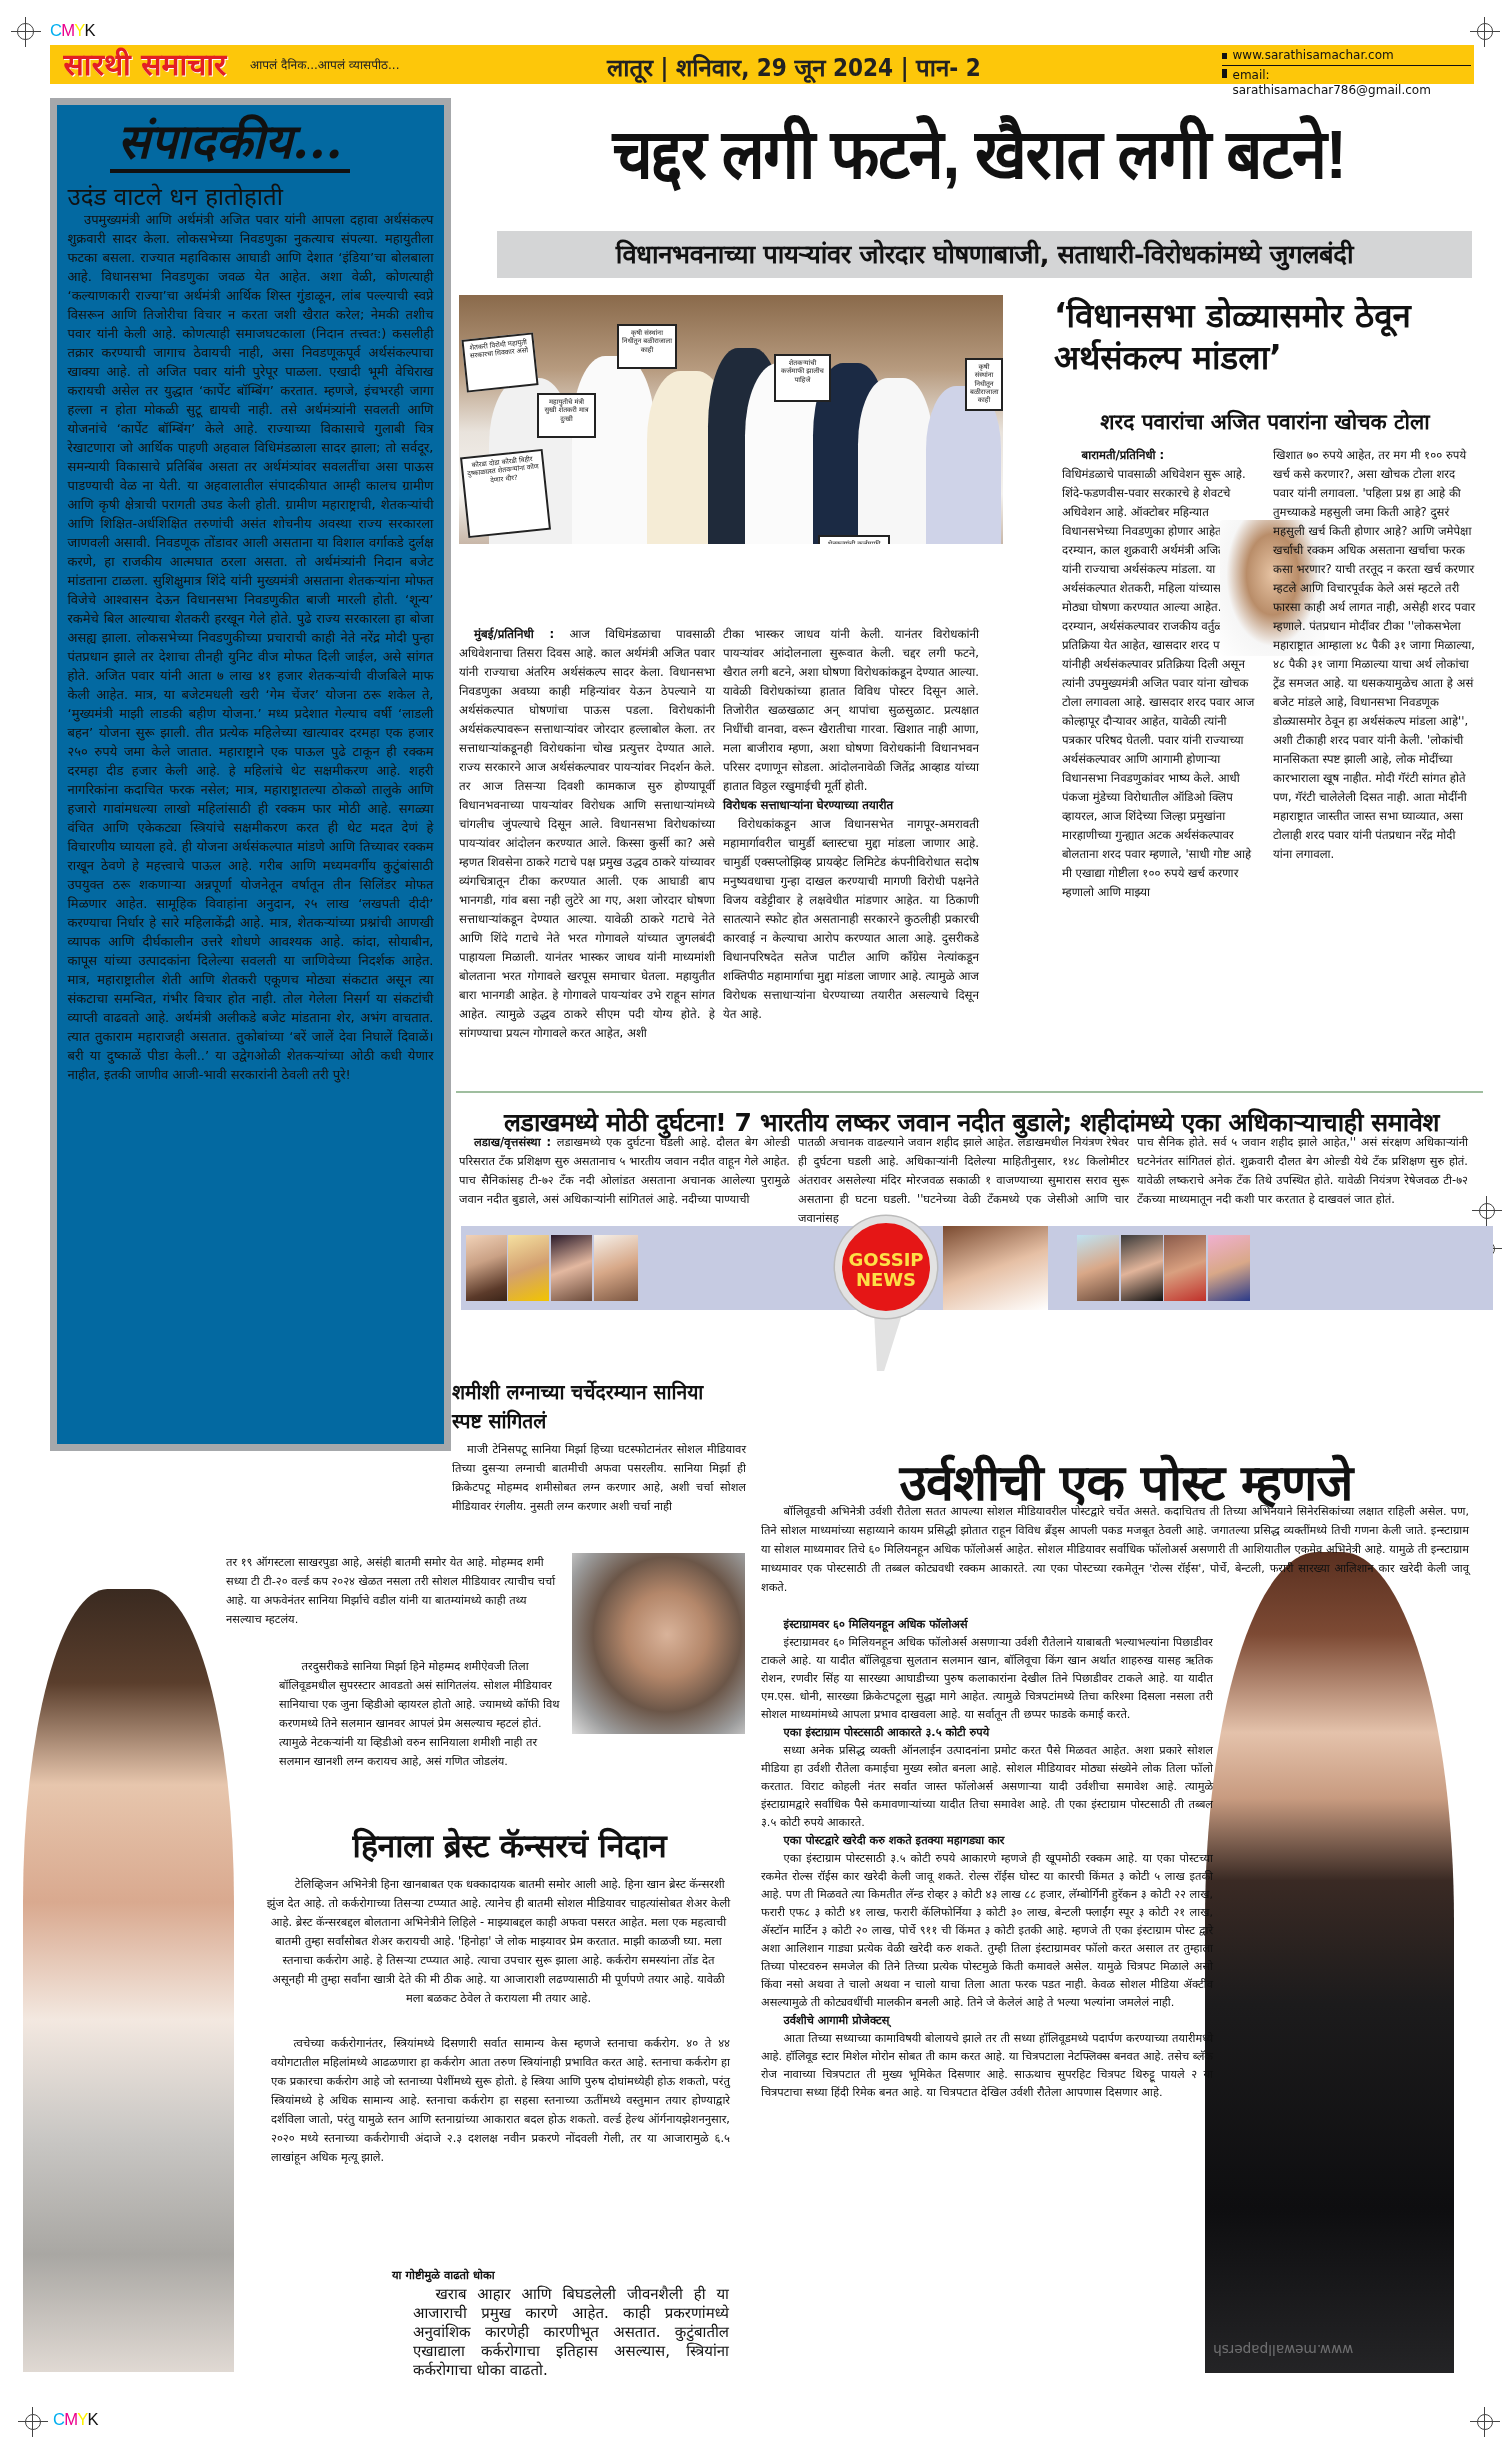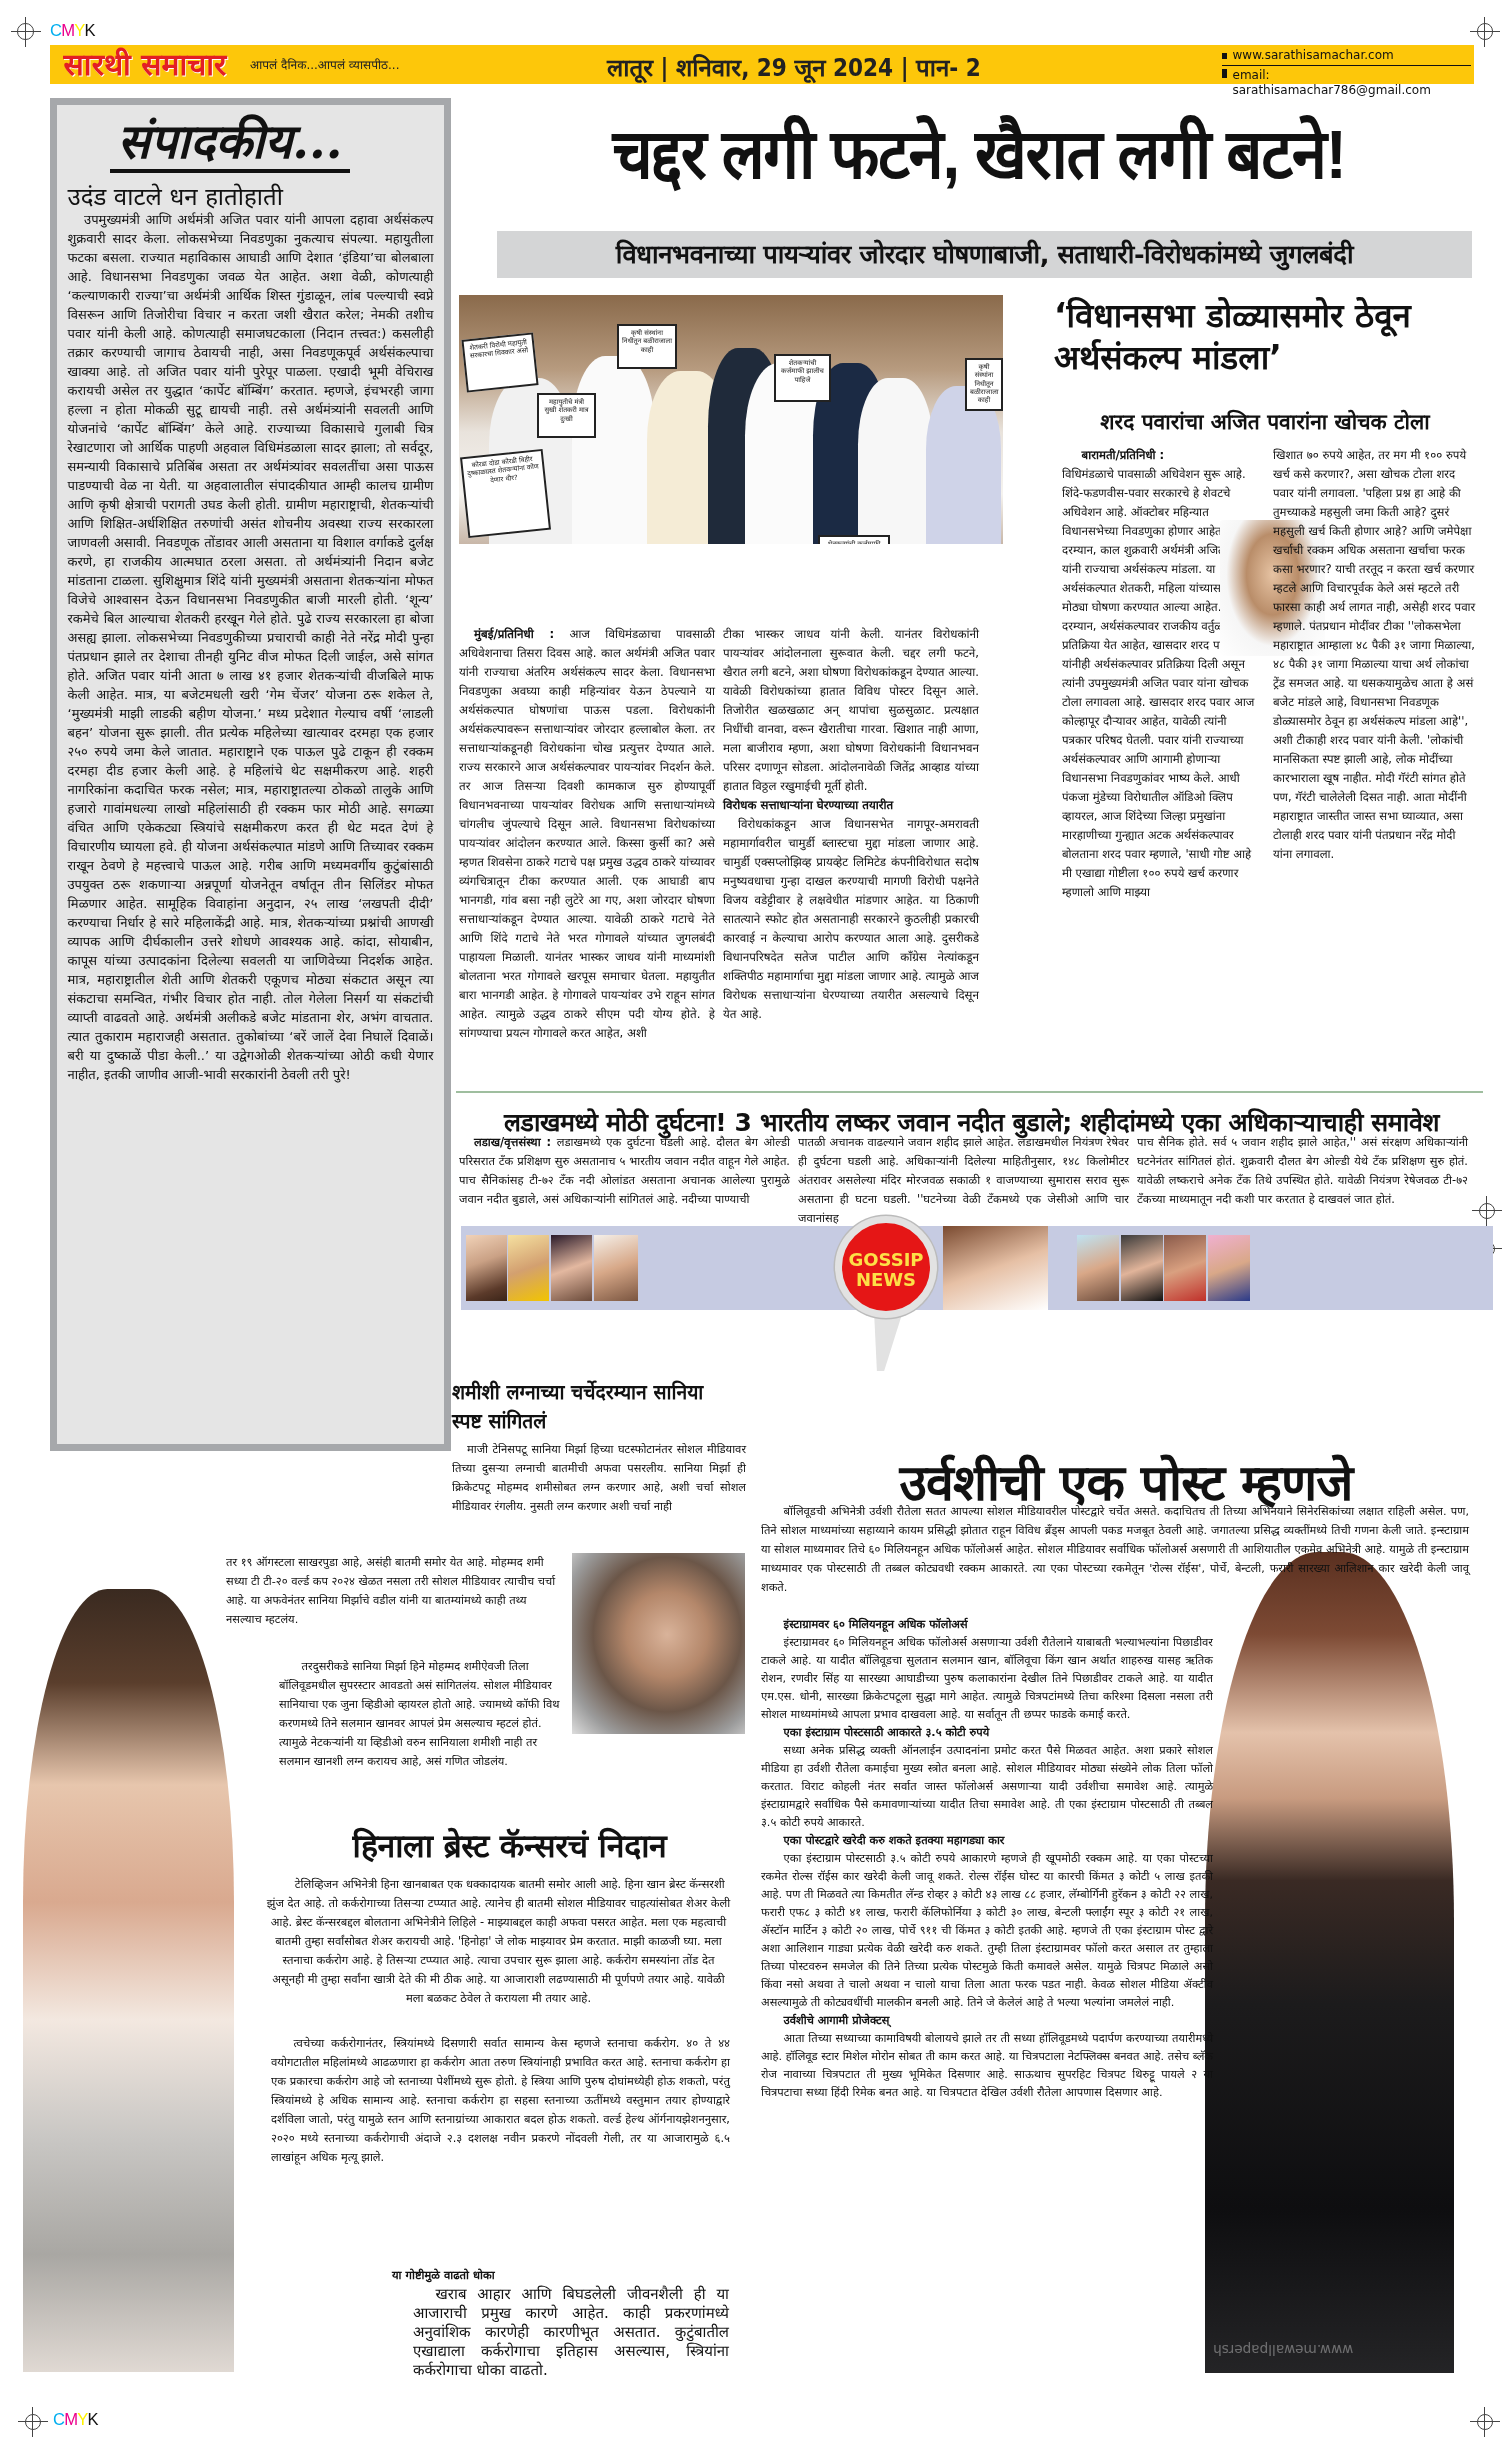--- a/index.html
+++ b/index.html
@@ -13,21 +13,21 @@
 .cmyk{font-family:"Liberation Sans",sans-serif;font-size:16.6px;font-stretch:condensed;letter-spacing:-0.8px}
 .c{color:#00aeef}.m{color:#ec008c}.y{color:#fff200}.k{color:#111}
 .masthead{left:50px;top:45px;width:1424px;height:39px;background:#fdc70a}
 .brand{position:absolute;left:13.6px;top:0;font-family:"DejaVu Serif",serif;font-weight:bold;font-size:30px;color:#e31e24;line-height:39px;text-shadow:0.8px 0.8px 0 #fff}
 .tagline{position:absolute;left:200px;top:10.5px;font-size:12px;color:#222}
 .dateline{position:absolute;left:557px;top:4.5px;font-size:24px;font-weight:bold;color:#222;font-stretch:condensed}
 .contact{position:absolute;right:3px;top:3px;width:249px;font-size:12px;color:#111}
 .contact div{padding-left:10.5px;position:relative;line-height:15px}
 .contact div::before{content:"";position:absolute;left:0;top:4.5px;width:4.5px;height:6px;background:#111}
 .contact .rule{height:1.5px;background:#111;margin:1.5px 0}
-.editbox{left:50px;top:98px;width:401px;height:1353px;background:#e5e5e5;border:7.5px solid #a6a8ab}
+.editbox{left:50px;top:98px;width:401px;height:1353px;background:#0369a1;border:7.5px solid #a6a8ab}
 .edit-title{position:absolute;left:53px;top:7.5px;font-family:"DejaVu Serif",serif;font-style:italic;font-weight:bold;font-size:48px;border-bottom:4.5px solid #111;padding:0 7.5px 0 7.5px;line-height:56px}
 .edit-head{position:absolute;left:10.5px;top:74px;font-size:24px;font-weight:normal}
 .edit-body{position:absolute;left:10.5px;top:105px;right:10.5px;font-size:13px;line-height:19px;text-align:justify;text-indent:16.6px}
 .headline{left:512px;top:113px;width:934px;text-align:center;font-family:"Liberation Sans",sans-serif;font-weight:bold;font-size:69px;line-height:83px;letter-spacing:-1.5px;transform:scaleX(.92);transform-origin:center}
 .subdeck{left:497px;top:231px;width:975px;height:47px;background:#d4d5d6;font-size:25.6px;font-weight:bold;line-height:47px;text-align:center;letter-spacing:-0.4px}
 .photo-protest{left:459px;top:295px;width:544px;height:249px;background:linear-gradient(180deg,#8a6a4b 0%,#b79b7f 30%,#e9e3dc 55%,#f5f3ef 80%,#c8b7a8 100%);overflow:hidden}
 .placard{position:absolute;background:#fff;border:2.3px solid #222;font-size:6.8px;text-align:center;padding:3px;color:#222;line-height:8.3px}
 .person{position:absolute;bottom:0;border-radius:40% 40% 0 0}
 .sidehead{left:1054px;top:295px;width:422px;font-size:33px;font-weight:bold;line-height:42px;}
 .sidedeck{left:1054px;top:407px;width:422px;font-size:21px;font-weight:bold;text-align:center}
@@ -114,21 +114,21 @@
 <div class="abs sidedeck">शरद पवारांचा अजित पवारांना खोचक टोला</div>
 <div class="col" style="left:1062px;top:446px;width:196px;text-align:left;font-size:11.6px">
   <b style="display:block;padding-left:19.6px">बारामती/प्रतिनिधी :</b>
   <span>विधिमंडळाचे पावसाळी अधिवेशन सुरू आहे. शिंदे-फडणवीस-पवार सरकारचे हे शेवटचे अधिवेशन आहे. ऑक्टोबर महिन्यात विधानसभेच्या निवडणुका होणार आहेत, दरम्यान, काल शुक्रवारी अर्थमंत्री अजित पवार यांनी राज्याचा अर्थसंकल्प मांडला. या अर्थसंकल्पात शेतकरी, महिला यांच्यासाठी मोठ्या घोषणा करण्यात आल्या आहेत. दरम्यान, अर्थसंकल्पावर राजकीय वर्तुळातून प्रतिक्रिया येत आहेत, खासदार शरद पवार यांनीही अर्थसंकल्पावर प्रतिक्रिया दिली असून त्यांनी उपमुख्यमंत्री अजित पवार यांना खोचक टोला लगावला आहे. खासदार शरद पवार आज कोल्हापूर दौऱ्यावर आहेत, यावेळी त्यांनी पत्रकार परिषद घेतली. पवार यांनी राज्याच्या अर्थसंकल्पावर आणि आगामी होणाऱ्या विधानसभा निवडणुकांवर भाष्य केले. आधी पंकजा मुंडेच्या विरोधातील ऑडिओ क्लिप व्हायरल, आज शिंदेच्या जिल्हा प्रमुखांना मारहाणीच्या गुन्ह्यात अटक अर्थसंकल्पावर बोलताना शरद पवार म्हणाले, 'साधी गोष्ट आहे मी एखाद्या गोष्टीला १०० रुपये खर्च करणार म्हणालो आणि माझ्या</span>
 </div>
 <div class="abs pawar-photo"></div>
 <div class="col" style="left:1273px;top:446px;width:203px;text-align:left;font-size:11.6px">खिशात ७० रुपये आहेत, तर मग मी १०० रुपये खर्च कसे करणार?, असा खोचक टोला शरद पवार यांनी लगावला. 'पहिला प्रश्न हा आहे की तुमच्याकडे महसुली जमा किती आहे? दुसरं महसुली खर्च किती होणार आहे? आणि जमेपेक्षा खर्चाची रक्कम अधिक असताना खर्चाचा फरक कसा भरणार? याची तरतूद न करता खर्च करणार म्हटले आणि विचारपूर्वक केले असं म्हटले तरी फारसा काही अर्थ लागत नाही, असेही शरद पवार म्हणाले. पंतप्रधान मोदींवर टीका ''लोकसभेला महाराष्ट्रात आम्हाला ४८ पैकी ३१ जागा मिळाल्या, ४८ पैकी ३१ जागा मिळाल्या याचा अर्थ लोकांचा ट्रेंड समजत आहे. या धसकयामुळेच आता हे असं बजेट मांडले आहे, विधानसभा निवडणूक डोळ्यासमोर ठेवून हा अर्थसंकल्प मांडला आहे'', अशी टीकाही शरद पवार यांनी केली. 'लोकांची मानसिकता स्पष्ट झाली आहे, लोक मोदींच्या कारभाराला खूष नाहीत. मोदी गॅरंटी सांगत होते पण, गॅरंटी चालेलेली दिसत नाही. आता मोदींनी महाराष्ट्रात जास्तीत जास्त सभा घ्याव्यात, असा टोलाही शरद पवार यांनी पंतप्रधान नरेंद्र मोदी यांना लगावला.</div>
 
 <div class="hr" style="left:456px;top:1091px;width:1027px"></div>
 
-<div class="abs ladakh-head">लडाखमध्ये मोठी दुर्घटना! 3 भारतीय लष्कर जवान नदीत बुडाले; शहीदांमध्ये एका अधिकाऱ्याचाही समावेश</div>
+<div class="abs ladakh-head">लडाखमध्ये मोठी दुर्घटना! 7 भारतीय लष्कर जवान नदीत बुडाले; शहीदांमध्ये एका अधिकाऱ्याचाही समावेश</div>
 <div class="col" style="left:459px;top:1133px;width:331px;font-size:11.4px;text-indent:15px">
   <b>लडाख/वृत्तसंस्था :</b>
   <span>लडाखमध्ये एक दुर्घटना घडली आहे. दौलत बेग ओल्डी परिसरात टँक प्रशिक्षण सुरु असतानाच ५ भारतीय जवान नदीत वाहून गेले आहेत. पाच सैनिकांसह टी-७२ टँक नदी ओलांडत असताना अचानक आलेल्या पुरामुळे जवान नदीत बुडाले, असं अधिकाऱ्यांनी सांगितलं आहे. नदीच्या पाण्याची</span>
 </div>
 <div class="col" style="left:798px;top:1133px;width:331px;font-size:11.4px">पातळी अचानक वाढल्याने जवान शहीद झाले आहेत. लडाखमधील नियंत्रण रेषेवर ही दुर्घटना घडली आहे. अधिकाऱ्यांनी दिलेल्या माहितीनुसार, १४८ किलोमीटर अंतरावर असलेल्या मंदिर मोरजवळ सकाळी १ वाजण्याच्या सुमारास सराव सुरू असताना ही घटना घडली. ''घटनेच्या वेळी टँकमध्ये एक जेसीओ आणि चार जवानांसह</div>
 <div class="col" style="left:1137px;top:1133px;width:331px;font-size:11.4px">पाच सैनिक होते. सर्व ५ जवान शहीद झाले आहेत,'' असं संरक्षण अधिकाऱ्यांनी घटनेनंतर सांगितलं होतं. शुक्रवारी दौलत बेग ओल्डी येथे टँक प्रशिक्षण सुरु होतं. यावेळी लष्कराचे अनेक टँक तिथे उपस्थित होते. यावेळी नियंत्रण रेषेजवळ टी-७२ टँकच्या माध्यमातून नदी कशी पार करतात हे दाखवलं जात होतं.</div>
 <div class="reg" style="left:1472px;top:1196px">
     <span></span>
   </div>
 <div class="reg" style="left:1472px;top:1234px">

